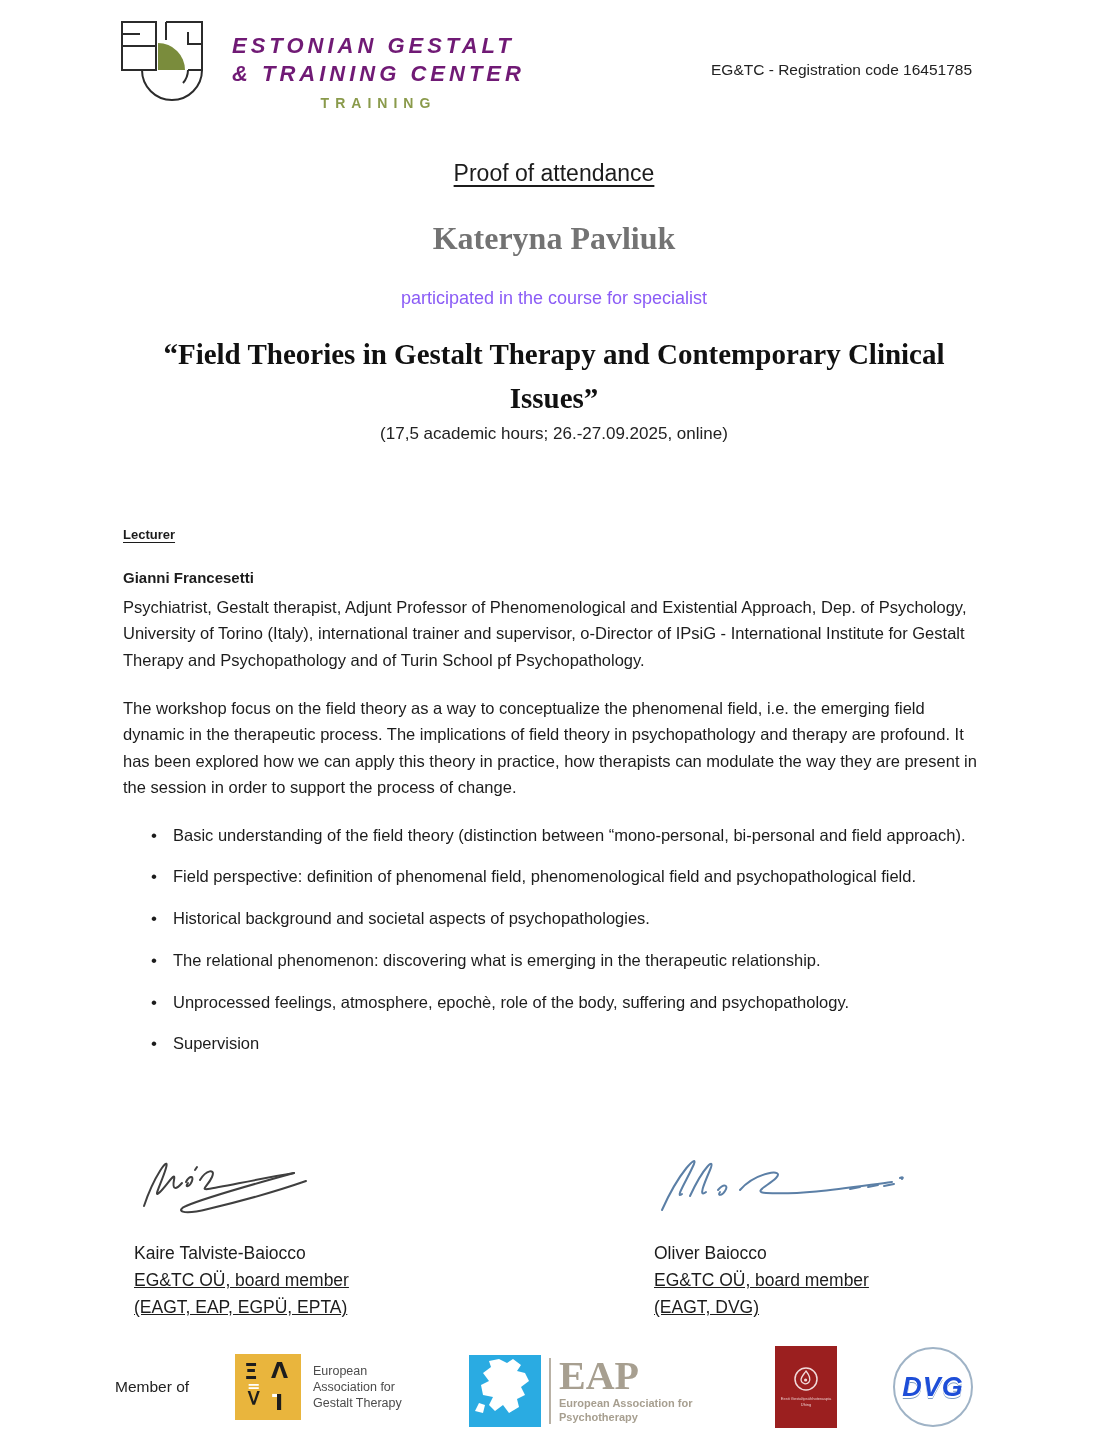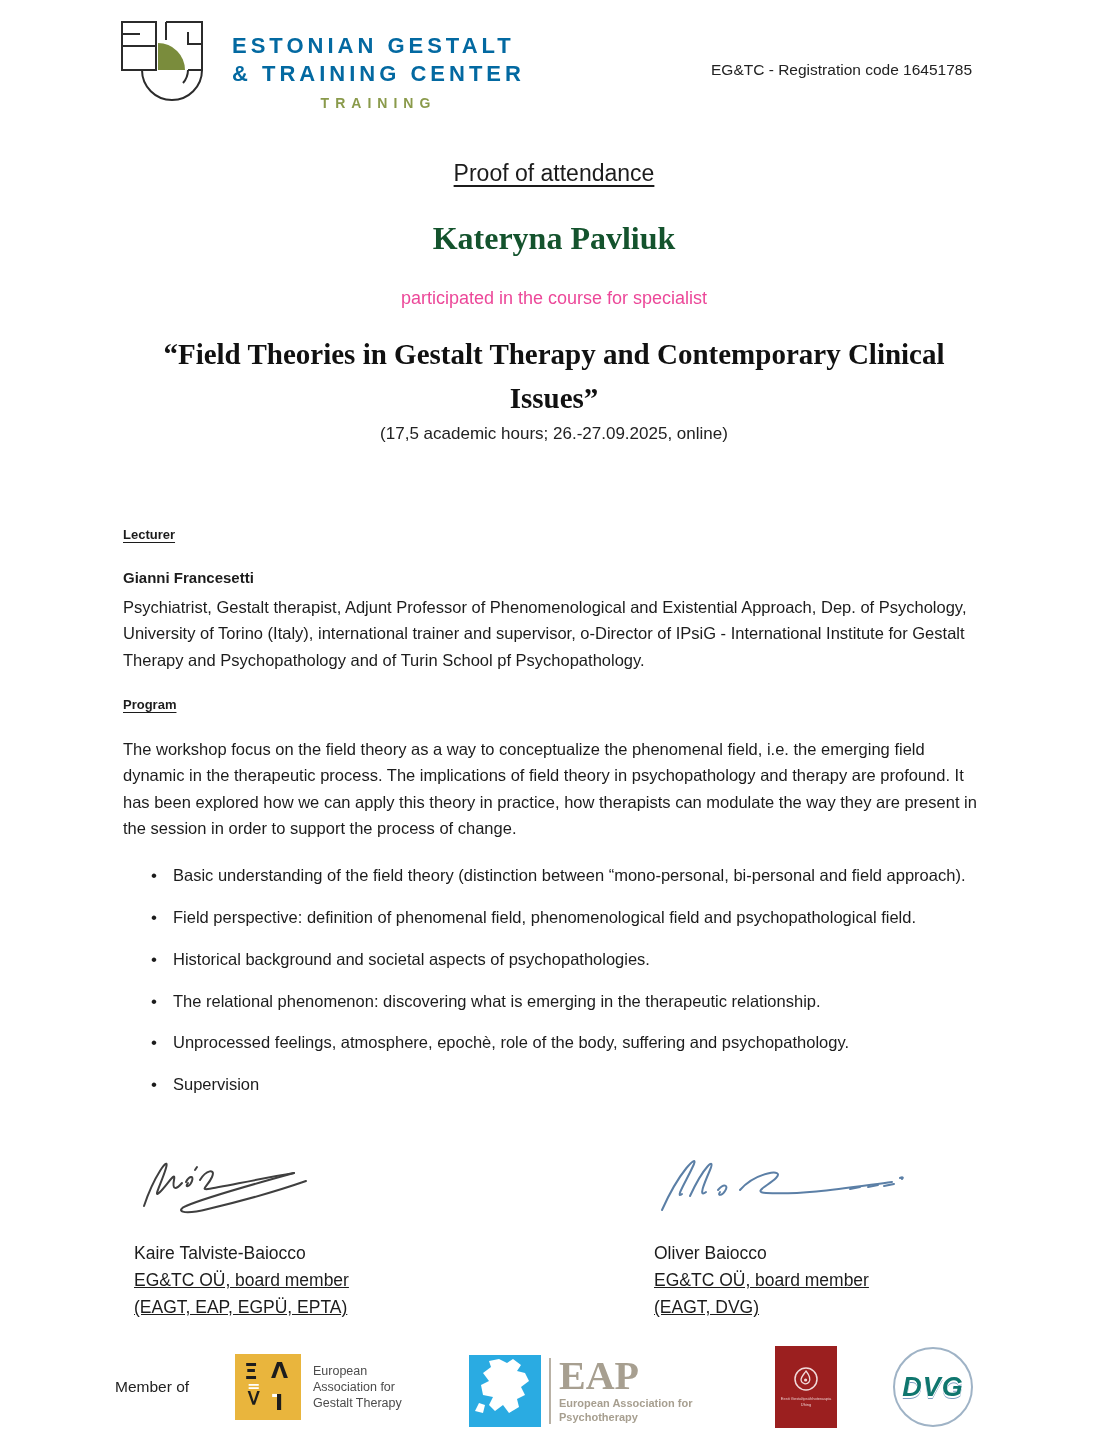--- a/index.html
+++ b/index.html
@@ -5,29 +5,29 @@
   html,body{margin:0;padding:0;background:#e8e8e8;}
   .page{
     position:relative;width:1108px;height:1434px;background:#ffffff;
     font-family:"Liberation Sans",sans-serif;color:#1c1c1c;overflow:hidden;
     margin:0 auto;box-shadow:0 0 6px rgba(0,0,0,.2);
   }
   
   .logo-wrap{position:absolute;left:106px;top:14px;display:flex;align-items:flex-start;}
   .logo-mark{width:112px;height:104px;}
   .logo-text{margin-left:14px;margin-top:18px;}
-  .logo-line{font-weight:bold;font-size:22px;letter-spacing:4px;color:#0369a1;line-height:1.25;}
+  .logo-line{font-weight:bold;font-size:22px;letter-spacing:4px;color:#701a75;line-height:1.25;font-style:italic;}
   .logo-sub{font-weight:bold;font-size:14px;letter-spacing:6px;color:#8a9a4b;text-align:center;margin-top:8px;}
   .reg-code{position:absolute;top:61px;left:711px;font-size:15.5px;color:#222;}
   
   .doc-title{position:absolute;top:160px;left:0;width:100%;text-align:center;
     font-size:23px;font-weight:normal;text-decoration:underline;text-underline-offset:4px;}
   .participant{position:absolute;top:220px;left:0;width:100%;text-align:center;
-    font-family:"Liberation Serif",serif;font-weight:bold;font-size:32px;color:#14532d;}
-  .participated{position:absolute;top:288px;left:0;width:100%;text-align:center;font-size:18px;color:#ec4899;}
+    font-family:"Liberation Serif",serif;font-weight:bold;font-size:32px;color:#737373;}
+  .participated{position:absolute;top:288px;left:0;width:100%;text-align:center;font-size:18px;color:#8b5cf6;}
   .course-title{position:absolute;top:333px;left:120px;right:120px;text-align:center;
     font-family:"Liberation Serif",serif;font-weight:bold;font-size:29px;line-height:1.5;color:#111;}
   .course-details{position:absolute;top:424px;left:0;width:100%;text-align:center;font-size:17px;color:#222;}
   
   .content{position:absolute;top:525px;left:123px;width:855px;font-size:16.5px;line-height:1.6;}
   .sec-heading{font-weight:bold;font-size:13px;text-decoration:underline;text-underline-offset:3px;margin:0 0 20px 0;}
   .lect-name{font-weight:bold;font-size:15px;margin:0 0 4px 0;}
   .para{margin:0 0 22px 0;}
   .content ul{margin:6px 0 0 0;padding-left:34px;list-style:none;}
   .content li{position:relative;padding-left:16px;margin-bottom:17px;line-height:1.5;}
@@ -50,21 +50,21 @@
   .eap{margin-left:64px;margin-top:8px;}
   .eap-sq{width:72px;height:72px;background:#2aabe2;position:relative;overflow:hidden;flex:none;}
   .eap-right{margin-left:8px;border-left:2px solid #b9b2a6;padding-left:8px;}
   .eap-acronym{font-family:"Liberation Serif",serif;font-weight:bold;font-size:40px;color:#a79f90;line-height:.9;}
   .eap-label{font-size:11px;font-weight:bold;color:#a79f90;width:150px;line-height:1.25;margin-top:3px;}
   .est{margin-left:66px;}
   .est-sq{width:62px;height:82px;background:#9b1f1f;position:relative;flex:none;display:flex;flex-direction:column;align-items:center;justify-content:center;}
   .est-text{color:#e9c9c9;font-size:4px;text-align:center;line-height:1.5;margin-top:4px;width:52px;}
   .dvg{margin-left:56px;}
   .dvg-circle{width:76px;height:76px;border:2px solid #9fb3c6;border-radius:50%;display:flex;align-items:center;justify-content:center;}
-  .dvg-text{font-weight:bold;font-style:italic;font-size:27px;letter-spacing:1px;color:#0f766e;
+  .dvg-text{font-weight:bold;font-style:italic;font-size:27px;letter-spacing:1px;color:#1d4ed8;
     text-shadow:0 1.5px 0 #fff,0 3px 0 #7d9cc0;}
 </style>
 </head>
 <body>
 
 <div class="page">
 
   <div class="logo-wrap">
     <svg class="logo-mark" viewBox="0 0 112 104">
       <g fill="none" stroke="#2b2b2b" stroke-width="2">
@@ -92,21 +92,20 @@
   <div class="participant">Kateryna Pavliuk</div>
   <div class="participated">participated in the course for specialist</div>
   <div class="course-title">“Field Theories in Gestalt Therapy and Contemporary Clinical Issues”</div>
   <div class="course-details">(17,5 academic hours; 26.-27.09.2025, online)</div>
 
   <div class="content">
     <p class="sec-heading">Lecturer</p>
     <p class="lect-name">Gianni Francesetti</p>
     <p class="para">Psychiatrist, Gestalt therapist, Adjunt Professor of Phenomenological and Existential Approach, Dep. of Psychology, University of Torino (Italy), international trainer and supervisor, o-Director of IPsiG - International Institute for Gestalt Therapy and Psychopathology and of Turin School pf Psychopathology.</p>
 
-    <p class="sec-heading">Program</p>
     <p class="para">The workshop focus on the field theory as a way to conceptualize the phenomenal field, i.e. the emerging field dynamic in the therapeutic process. The implications of field theory in psychopathology and therapy are profound. It has been explored how we can apply this theory in practice, how therapists can modulate the way they are present in the session in order to support the process of change.</p>
 
     <ul>
       <li>Basic understanding of the field theory (distinction between “mono-personal, bi-personal and field approach).</li>
       <li>Field perspective: definition of phenomenal field, phenomenological field and psychopathological field.</li>
       <li>Historical background and societal aspects of psychopathologies.</li>
       <li>The relational phenomenon: discovering what is emerging in the therapeutic relationship.</li>
       <li>Unprocessed feelings, atmosphere, epochè, role of the body, suffering and psychopathology.</li>
       <li>Supervision</li>
     </ul>

